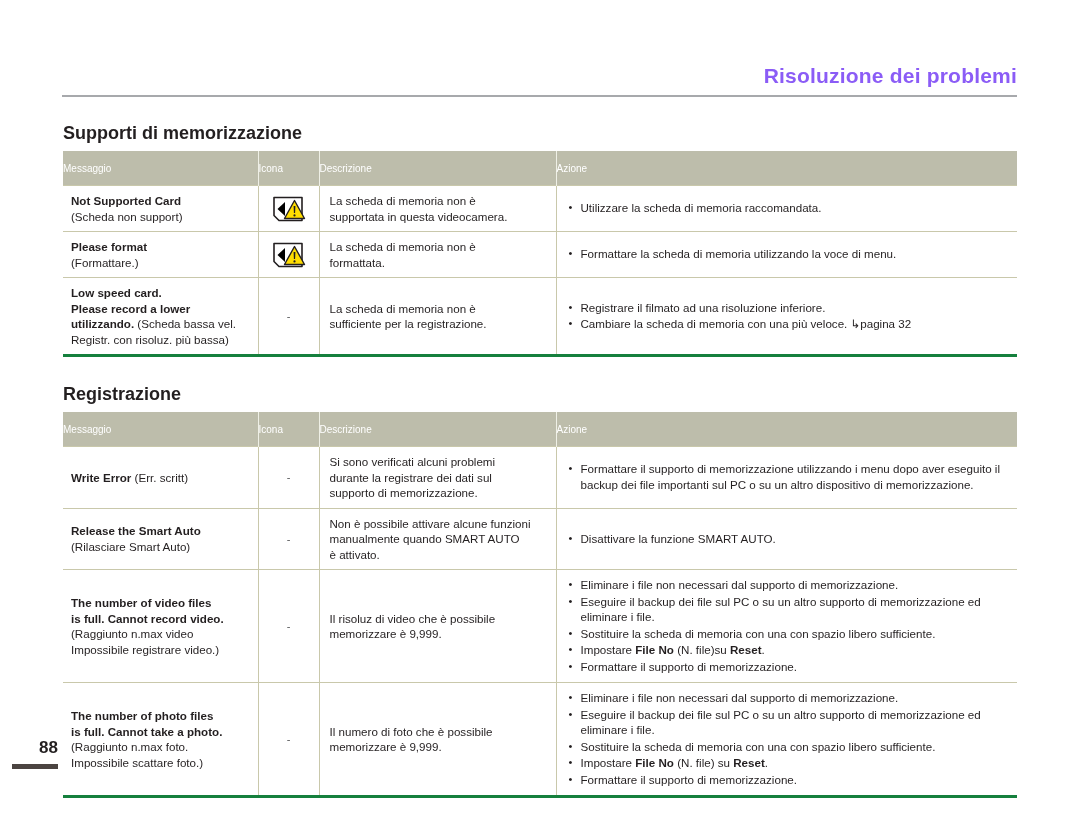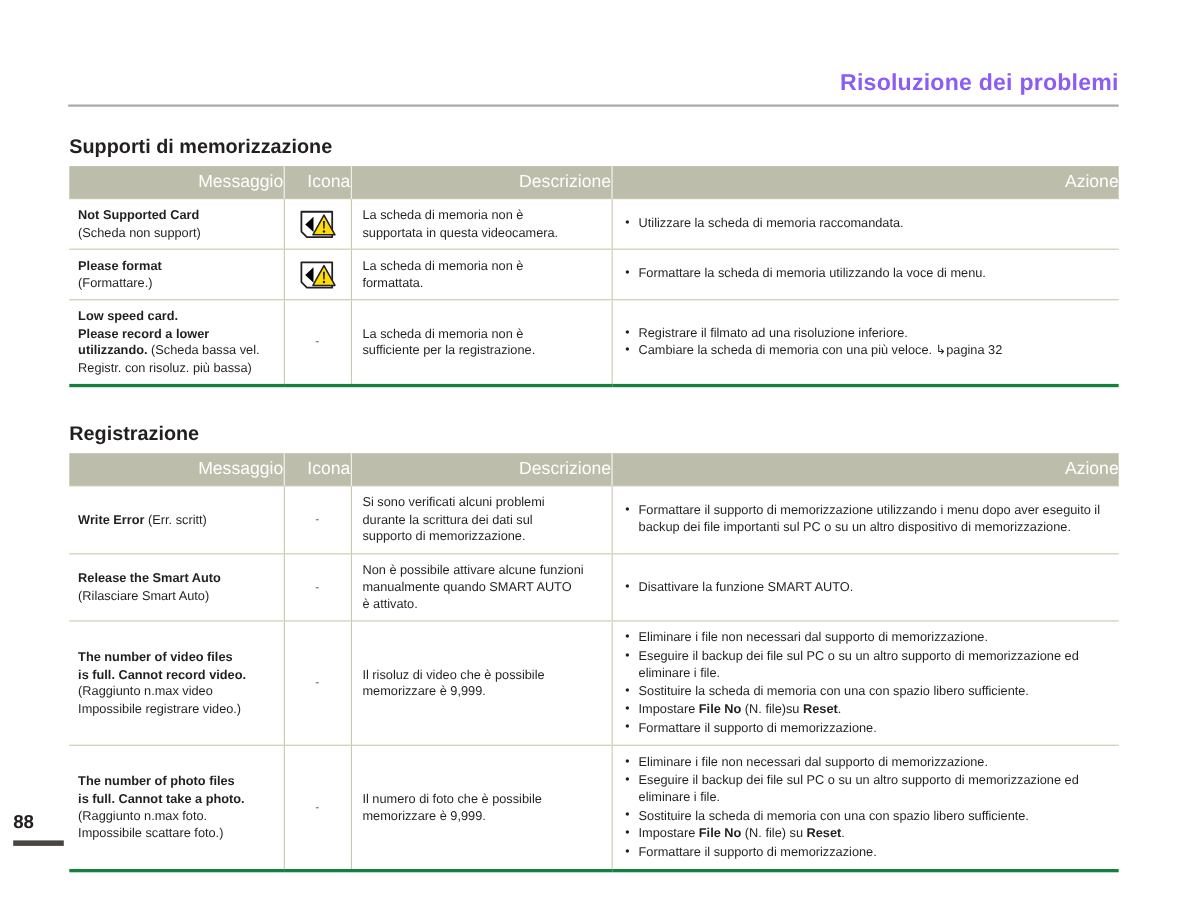--- a/index.html
+++ b/index.html
@@ -43,21 +43,21 @@
     background: #a7a9ac;
     width: 100%;
   }
 
   
   .folio {
     position: absolute;
     left: 12px;
     top: 738px;
     width: 46px;
-    text-align: left;
+    text-align: right;
   }
   .folio-num {
     font-size: 17px;
     font-weight: bold;
     color: #231f20;
     display: block;
     line-height: 20px;
   }
   .folio-bar {
     margin-top: 6px;
@@ -90,24 +90,24 @@
   #tbl-recording { top: 412px; }
 
   .tbl col.c-msg  { width: 195px; }
   .tbl col.c-ico  { width: 61px; }
   .tbl col.c-desc { width: 237px; }
   .tbl col.c-act  { width: 461px; }
 
   .tbl thead th {
     background: #bdbdab;
     color: #ffffff;
-    font-size: 16px;
+    font-size: 10px;
     font-weight: normal;
-    height: 29px;
-    text-align: right;
+    height: 34px;
+    text-align: left;
     vertical-align: middle;
     border-right: 1px solid #eff0e6;
     padding: 0;
   }
   .tbl thead th:last-child { border-right: none; }
 
   .tbl tbody td {
     border-top: 1px solid #c9c8ab;
     border-right: 1px solid #c9c8ab;
     vertical-align: middle;
@@ -299,21 +299,21 @@
       </tr>
     </thead>
     <tbody>
         <tr>
           <td class="cell-msg">
             <span class="msg-inline"><span class="msg-en">Write Error</span><span class="msg-it"> (Err. scritt)</span></span>
           </td>
           <td class="cell-ico"><span class="dash">-</span></td>
           <td class="cell-desc">
             <span class="desc-line">Si sono verificati alcuni problemi</span>
-            <span class="desc-line">durante la scrittura dei dati sul</span>
+            <span class="desc-line">durante la registrare dei dati sul</span>
             <span class="desc-line">supporto di memorizzazione.</span>
           </td>
           <td class="cell-act">
             <ul class="acts">
               <li>Formattare il supporto di memorizzazione utilizzando i menu dopo aver eseguito il backup dei file importanti sul PC o su un altro dispositivo di memorizzazione.</li>
             </ul>
           </td>
         </tr>
         <tr>
           <td class="cell-msg">

